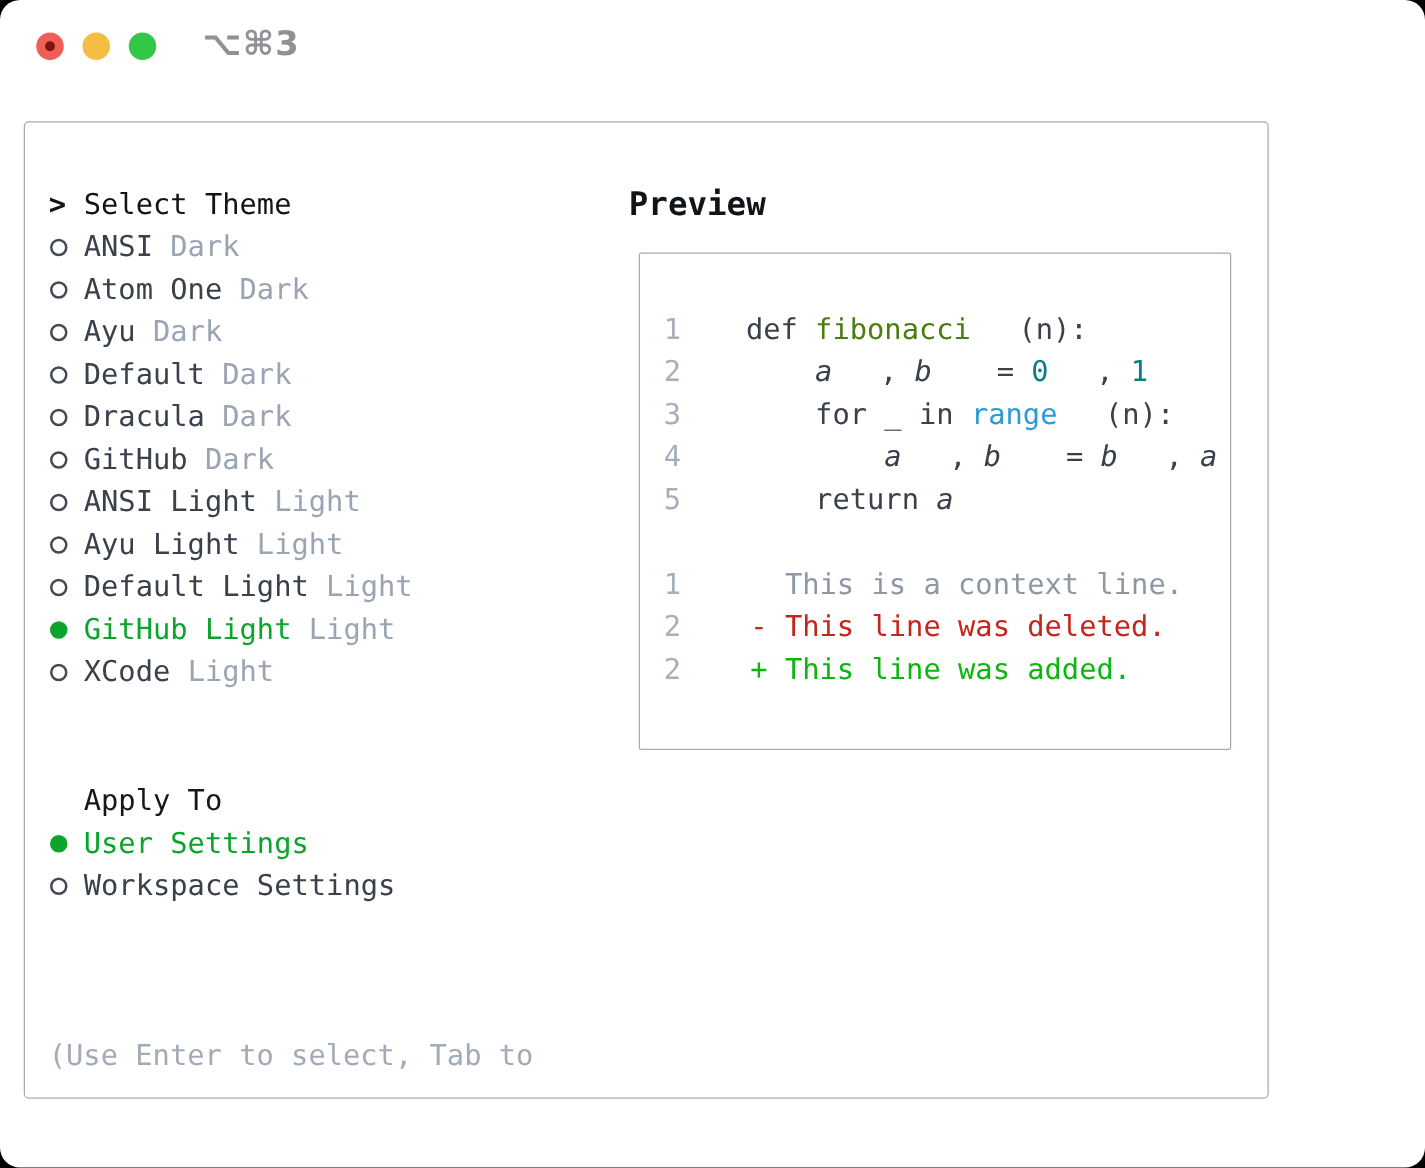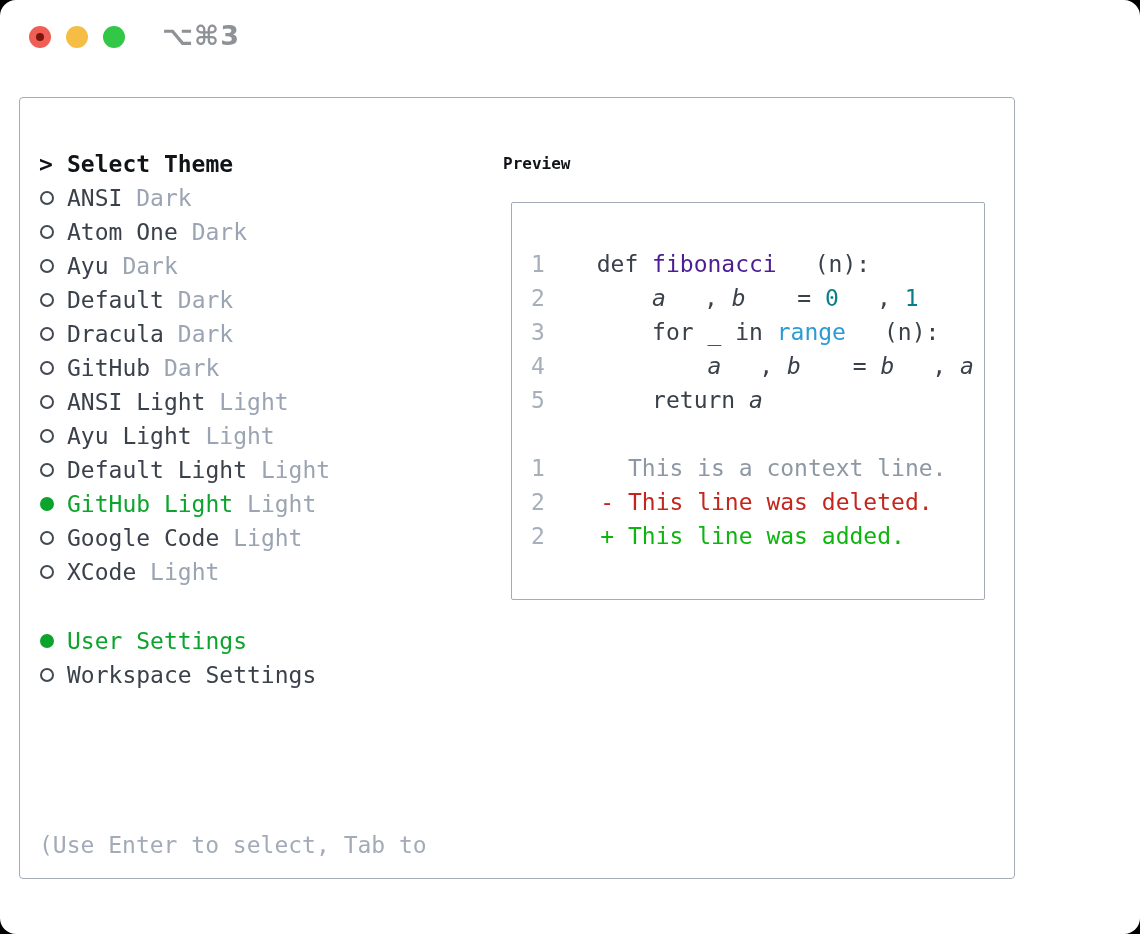--- a/index.html
+++ b/index.html
@@ -35,33 +35,33 @@
   .apply-list{top:526px;}     
   .hint{position:absolute;left:19px;top:662px;color:#a2abb7;font-size:23px;line-height:34px;white-space:pre;}
   .row{display:flex;align-items:center;height:34px;font-size:23px;white-space:pre;cursor:default;}
   .marker{width:28px;display:flex;align-items:center;justify-content:flex-start;flex:none;}
   .prompt{color:#101318;font-weight:bold;font-size:23px;}
   .circle{width:14px;height:14px;border-radius:50%;border:2px solid #434a54;box-sizing:border-box;margin-left:1px;}
   .circle.sel{background:#0ca42d;border-color:#0ca42d;}
   .lbl{color:#3a414b;}
   .lbl .variant{color:#9aa4b2;text-align:center;}
   .row.sel .name{color:#0ca42d;}
-  .hdr{color:#101318;font-weight:bold;}
+  .hdr{color:#101318;font-weight:normal;}
   .hdr2{color:#14171c;}
   
-  .preview-title{position:absolute;left:483px;top:49px;font-size:16px;line-height:34px;font-weight:bold;color:#101318;}
+  .preview-title{position:absolute;left:483px;top:49px;font-size:26px;line-height:34px;font-weight:bold;color:#101318;}
   .preview-box{
     position:absolute;left:491px;top:104px;width:474px;height:398px;
     border:1.5px solid #a4abb6;border-radius:2px;background:#fff;
     box-sizing:border-box;padding:44px 0 0 19px;overflow:hidden;
   }
   .cline{height:34px;font-size:23px;line-height:34px;white-space:pre;}
   .ln{color:#a6afba;}
   .c-code{color:#3a414b;margin-left:38px;}
-  .c-func{color:#4c1d95;}
+  .c-func{color:#4d7c0f;}
   .c-num{color:#0a7e88;}
   .c-builtin{color:#2a9bd3;}
   .c-var{color:#3a414b;font-style:italic;}
   .c-context{color:#8e98a4;}
   .c-deleted{color:#c4261d;}
   .c-added{color:#0fb50f;}
 </style>
 </head>
 <body>
 
@@ -87,26 +87,29 @@
           <div class="row"><span class="marker"><span class="circle"></span></span><span class="lbl"><span class="name">ANSI</span> <span class="variant">Dark</span></span></div>
           <div class="row"><span class="marker"><span class="circle"></span></span><span class="lbl"><span class="name">Atom One</span> <span class="variant">Dark</span></span></div>
           <div class="row"><span class="marker"><span class="circle"></span></span><span class="lbl"><span class="name">Ayu</span> <span class="variant">Dark</span></span></div>
           <div class="row"><span class="marker"><span class="circle"></span></span><span class="lbl"><span class="name">Default</span> <span class="variant">Dark</span></span></div>
           <div class="row"><span class="marker"><span class="circle"></span></span><span class="lbl"><span class="name">Dracula</span> <span class="variant">Dark</span></span></div>
           <div class="row"><span class="marker"><span class="circle"></span></span><span class="lbl"><span class="name">GitHub</span> <span class="variant">Dark</span></span></div>
           <div class="row"><span class="marker"><span class="circle"></span></span><span class="lbl"><span class="name">ANSI Light</span> <span class="variant">Light</span></span></div>
           <div class="row"><span class="marker"><span class="circle"></span></span><span class="lbl"><span class="name">Ayu Light</span> <span class="variant">Light</span></span></div>
           <div class="row"><span class="marker"><span class="circle"></span></span><span class="lbl"><span class="name">Default Light</span> <span class="variant">Light</span></span></div>
           <div class="row sel"><span class="marker"><span class="circle sel"></span></span><span class="lbl"><span class="name">GitHub Light</span> <span class="variant">Light</span></span></div>
-          <div class="row"><span class="marker"><span class="circle"></span></span><span class="lbl"><span class="name">Google Code</span> <span class="variant">Light</span></span></div>
           <div class="row"><span class="marker"><span class="circle"></span></span><span class="lbl"><span class="name">XCode</span> <span class="variant">Light</span></span></div>
         </div>
     </div>
 
     <div class="list apply-list">
+      <div class="row">
+        <span class="marker"></span>
+        <span class="lbl hdr2">Apply To</span>
+      </div>
       <div id="apply-rows">
           <div class="row sel"><span class="marker"><span class="circle sel"></span></span><span class="lbl"><span class="name">User Settings</span></span></div>
           <div class="row"><span class="marker"><span class="circle"></span></span><span class="lbl"><span class="name">Workspace Settings</span></span></div>
         </div>
     </div>
 
     <div class="hint">
       <div>(Use Enter to select, Tab to</div>
       <div>change focus)</div>
     </div>

